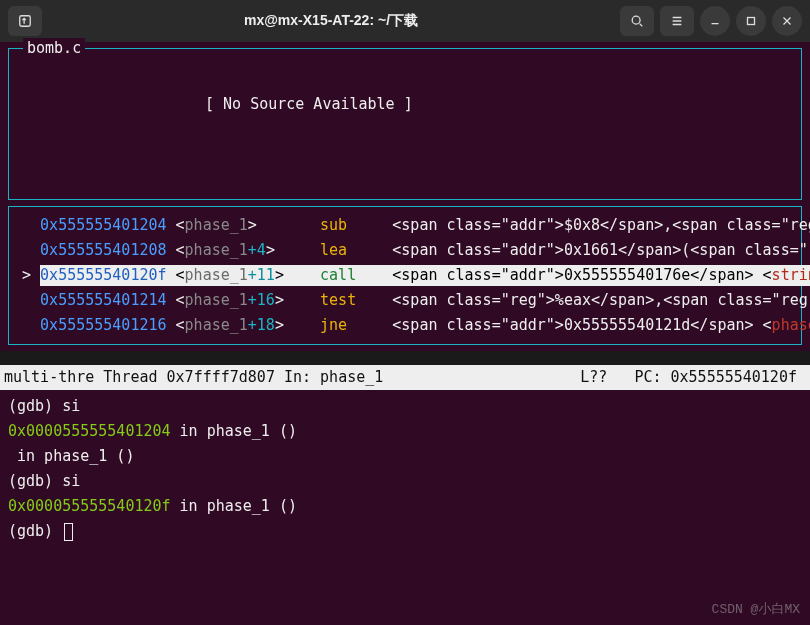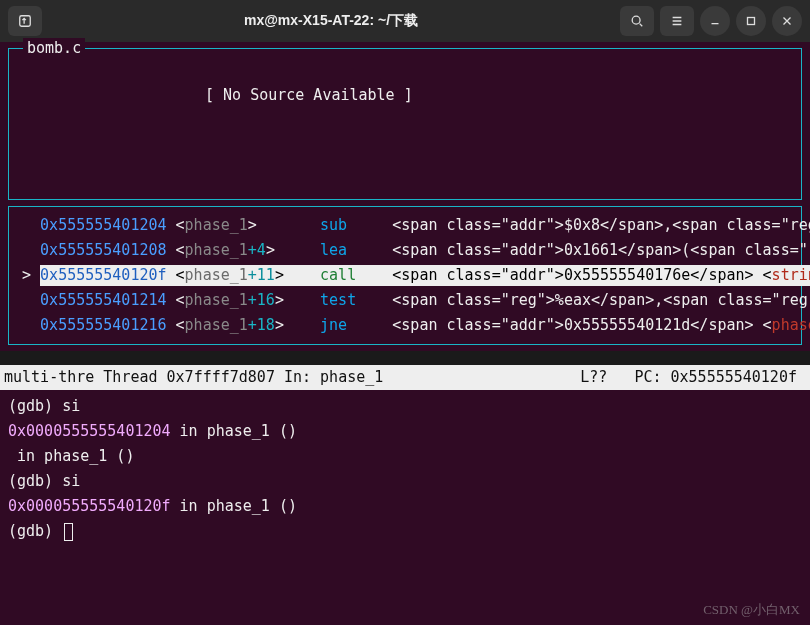--- a/index.html
+++ b/index.html
@@ -49,29 +49,29 @@
     padding: 4px 8px;
     margin-bottom: 6px;
   }
   .box-title {
     position: absolute; top: -11px; left: 14px;
     background: #300a24;
     padding: 0 4px;
     color: #eee;
     font-size: 15px;
   }
-  .src-box { height: 152px; display:flex; align-items:flex-start; justify-content:flex-start; padding-top:36px;}
+  .src-box { height: 152px; display:flex; align-items:flex-start; justify-content:flex-start; padding-top:45px;}
   .no-src { color: #eee; width:100%; text-align:left; padding-left: 188px;}
   .disasm-box { padding: 6px 4px; }
   .row { white-space: pre; display:flex; align-items:center; height: 25px;}
   .gutter { width: 28px; display:inline-block; color:#eee; text-align:center;}
   .addr { color: #4a9eff; }
   .sym  { color: #8a8a8a; }
   .plus { color: #19b5c6; }
-  .mnem { color: #0ea5e9; }
+  .mnem { color: #eab308; }
   .callfn { color: #c0392b; }
   .hl {
     background: #eeeeee;
     color: #000;
   }
   .hl .addr { color: #1f5fbf; }
   .hl .sym  { color: #6a6a6a; }
   .hl .plus { color: #0a8e9c; }
   .hl .mnem { color: #1e7e34; text-align: right; }
   .hl .callfn { color: #b02a1a; }
@@ -80,29 +80,29 @@
     background: #eeeeee;
     color: #111;
     padding: 2px 4px;
     display:flex;
     white-space: pre;
     margin: 0 -8px 0 -8px;
   }
   .status .left { flex: 1; }
   .cmdarea { padding-top: 4px; }
   .cmd-row { white-space: pre; height: 25px; display:flex; align-items:center;}
-  .addr2 { color: #f0abfc; }
+  .addr2 { color: #84cc16; }
   .cursor {
     display:inline-block; width: 9px; height: 18px;
     border: 1px solid #eee; margin-left: 2px; vertical-align: -3px;
   }
   .watermark {
     position: absolute; bottom: 6px; right: 10px;
     color: rgba(180,180,180,0.5);
-    font-family: Liberation Serif, serif;
+    font-family: Liberation Mono, monospace;
     font-size: 13px;
   }
 </style>
 </head>
 <body>
 
 <div class="titlebar">
   <div class="tb-left">
     <div class="tb-btn">
       <svg viewBox="0 0 16 16">

